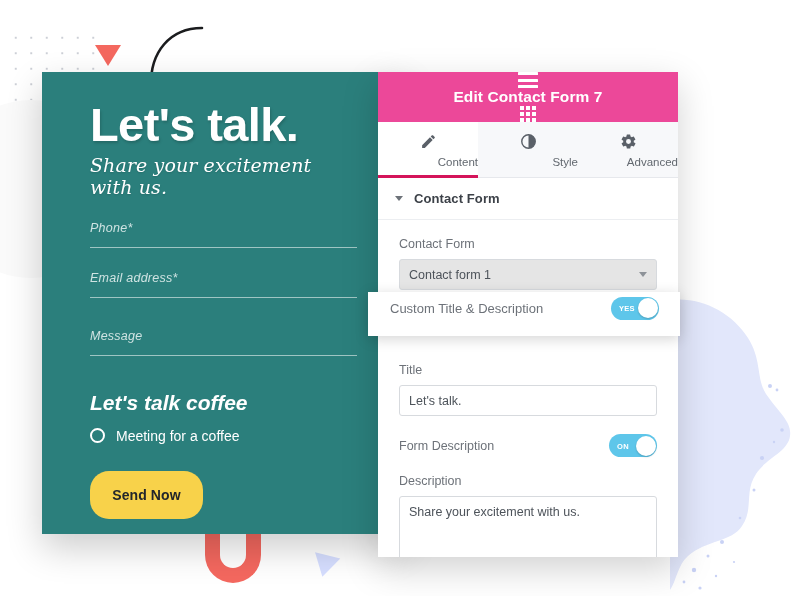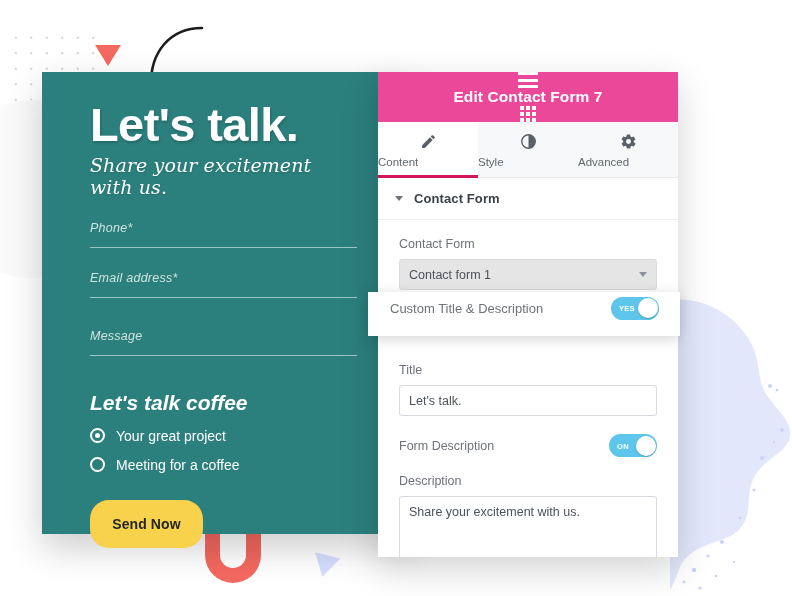--- a/index.html
+++ b/index.html
@@ -205,21 +205,21 @@
     background: #ffffff;
   }
 
   .tabs {
     display: flex;
     background: #f7f8fa;
     border-bottom: 1px solid #e6e8ec;
   }
   .tab {
     flex: 1;
-    text-align: left;
+    text-align: right;
     padding: 11px 0 9px 0;
     cursor: pointer;
     position: relative;
     color: #62686f;
   }
   .tab.active { background: #ffffff; }
   .tab.active::after {
     content: "";
     position: absolute;
     left: 0; right: 0; bottom: -1px;
@@ -408,24 +408,20 @@
       <div class="field-line"></div>
     </div>
 
     <div class="field gap-lg">
       <div class="field-label">Message</div>
       <div class="field-line"></div>
     </div>
 
     <h2 class="about-title">Let's talk coffee</h2>
 
-    <div class="radio-row">
-      <span class="radio-dot checked"></span>
-      <span class="radio-label">Your great project</span>
-    </div>
 
     <div class="radio-row">
       <span class="radio-dot"></span>
       <span class="radio-label">Meeting for a coffee</span>
     </div>
 
     <button id="send-now-button">Send Now</button>
   </div>
 </div>
 

